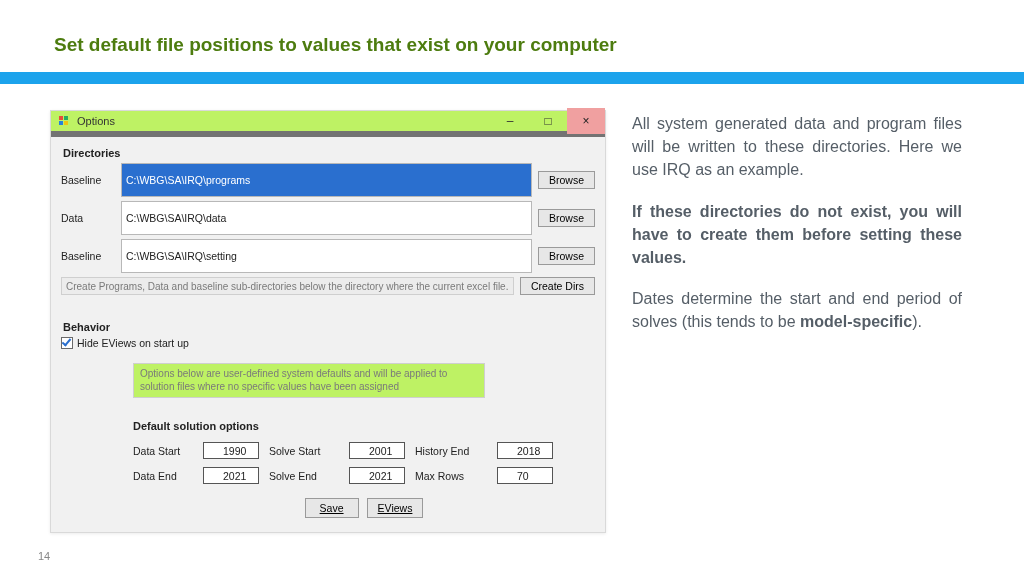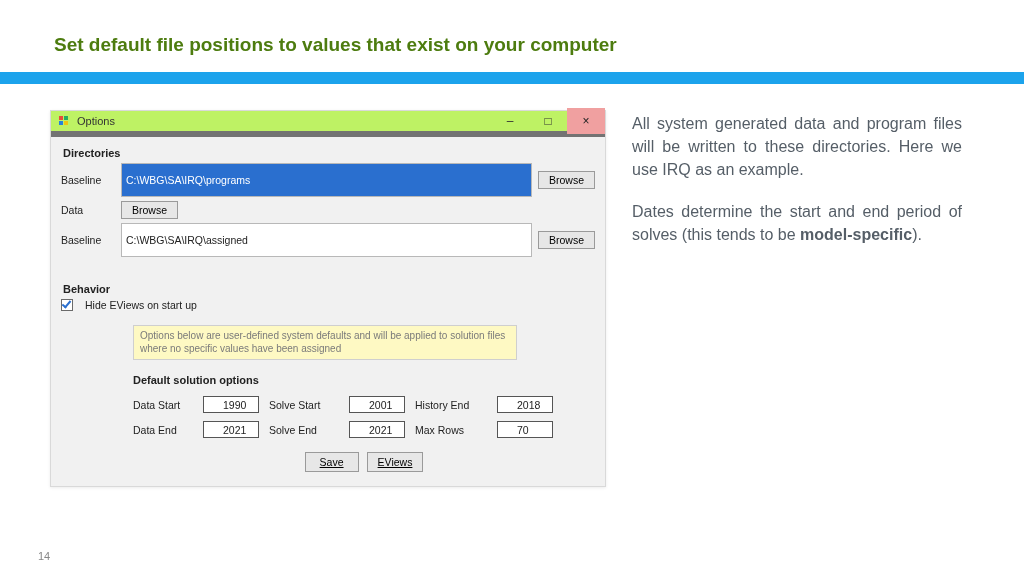--- a/index.html
+++ b/index.html
@@ -113,21 +113,21 @@
     background: #ececec;
     color: #7a7a7a;
     font-size: 10px;
     padding: 0 4px;
     display: flex;
     align-items: center;
   }
 
   .behavior-area { margin-top: 26px; }
   .checkbox-row {
-    display: flex; align-items: center; gap: 12px;
+    display: flex; align-items: center; gap: 4px;
     font-size: 10.5px;
     margin-bottom: 14px;
   }
   .cb {
     width: 12px; height: 12px;
     border: 1px solid #6a6a6a;
     background: #fff;
     position: relative;
     display: inline-block;
   }
@@ -136,28 +136,28 @@
     position: absolute;
     left: 2px; top: -1px;
     width: 3px; height: 7px;
     border: solid #2a6fcf;
     border-width: 0 2px 2px 0;
     transform: rotate(40deg);
   }
 
   .note-box {
     margin-left: 72px;
-    width: 384px;
+    width: 352px;
     border: 1px solid #cfcfcf;
-    background: #fef9c3;
+    background: #bef264;
     color: #7a7a7a;
     font-size: 10px;
     padding: 4px 6px;
     line-height: 1.25;
-    margin-bottom: 14px;
+    margin-bottom: 22px;
   }
 
   .defaults-box {
     margin-left: 72px;
     padding-bottom: 4px;
   }
   .defaults-hdr { font-weight: bold; font-size: 11px; margin-bottom: 10px; }
   .defaults-grid {
     display: grid;
     grid-template-columns: 60px 56px 70px 56px 72px 56px;
@@ -233,26 +233,31 @@
 
       <div class="section-hdr">Directories</div>
 
       <div class="dir-row">
         <div class="dir-label">Baseline</div>
         <div class="dir-input selected">C:\WBG\SA\IRQ\programs</div>
         <button class="btn">Browse</button>
       </div>
       <div class="dir-row">
         <div class="dir-label">Data</div>
+        <div class="dir-input">C:\WBG\SA\IRQ\data</div>
         <button class="btn">Browse</button>
       </div>
       <div class="dir-row">
         <div class="dir-label">Baseline</div>
-        <div class="dir-input">C:\WBG\SA\IRQ\assigned</div>
+        <div class="dir-input">C:\WBG\SA\IRQ\setting</div>
         <button class="btn">Browse</button>
+      </div>
+      <div class="create-row">
+        <div class="hint-box">Create Programs, Data and baseline sub-directories below the directory where the current excel file.</div>
+        <button class="btn" style="min-width:72px;">Create Dirs</button>
       </div>
 
       <div class="behavior-area">
         <div class="section-hdr">Behavior</div>
         <div class="checkbox-row">
           <span class="cb checked"></span>
           <span>Hide EViews on start up</span>
         </div>
 
         <div class="note-box">Options below are user-defined system defaults and will be applied to solution files where no specific values have been assigned</div>
@@ -280,20 +285,21 @@
             <button class="btn">EViews</button>
           </div>
         </div>
       </div>
 
     </div>
   </div>
 
   <div class="rightcol">
     <p>All system generated data and program files will be written to these directories. Here we use IRQ as an example.</p>
+    <p><b>If these directories do not exist, you will have to create them before setting these values.</b></p>
     <p>
       <span>Dates determine the start and end period of solves (this tends to be </span><b>model-specific</b><span>).</span>
     </p>
   </div>
 
 </div>
 
 <div class="page-num">14</div>
 
 </body></html>

